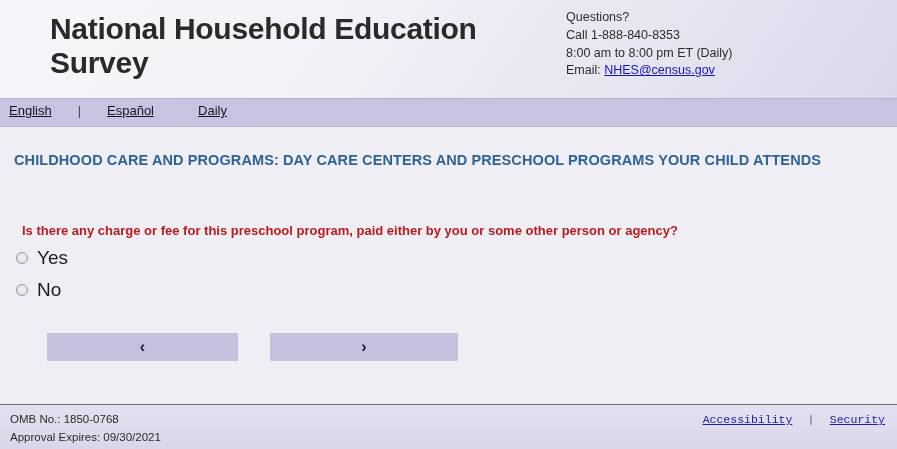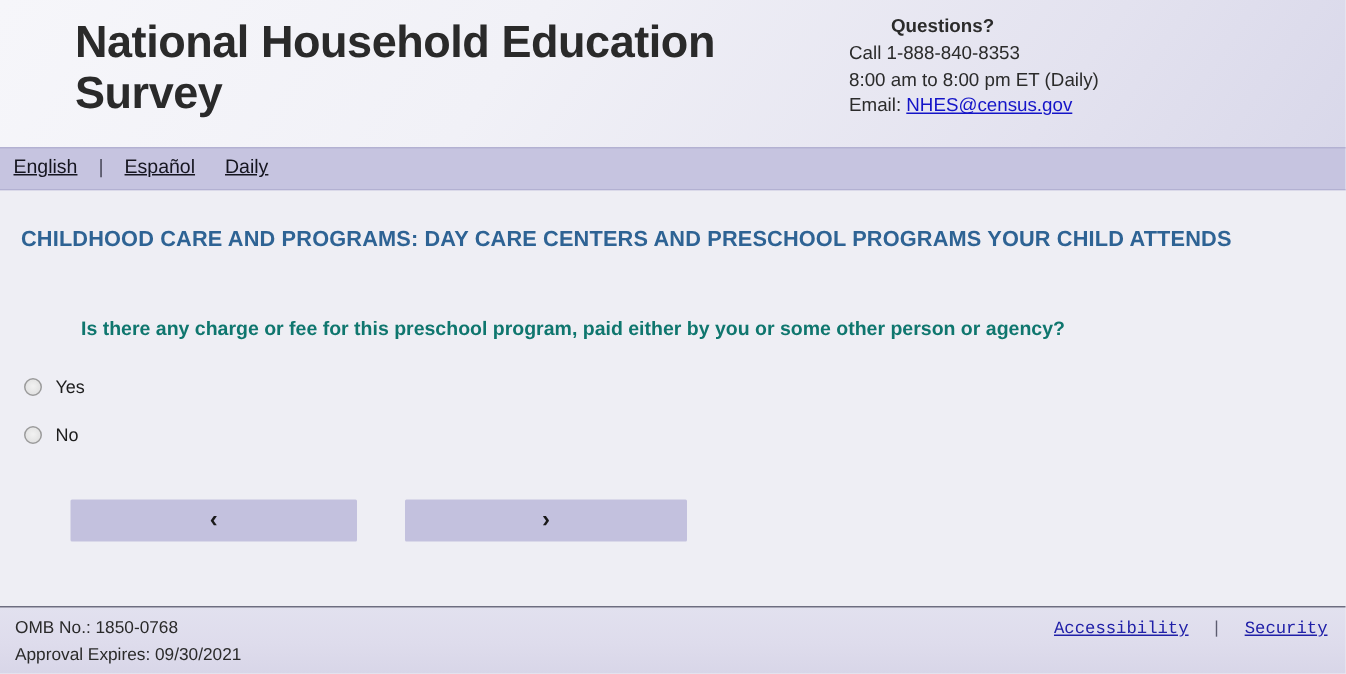--- a/index.html
+++ b/index.html
@@ -44,22 +44,21 @@
   }
   .contact {
     position: absolute;
     left: 566px;
     top: 9px;
     font-size: 12.5px;
     line-height: 1.42;
     color: #2b2b2b;
   }
   .contact .q {
-    font-weight: bold;
-    margin-left: 28px;
+    font-weight: normal;
   }
   .contact a {
     color: #1414c8;
     text-decoration: underline;
   }
 
   
   .navbar {
     position: relative;
     height: 27px;
@@ -67,21 +66,21 @@
     border-top: 1px solid #b3b1d2;
     border-bottom: 1px solid #b3b1d2;
     flex: 0 0 auto;
   }
   .nav-left {
     position: absolute;
     left: 9px;
     top: 4px;
     display: flex;
     align-items: center;
-    gap: 0;
+    gap: 12px;
   }
   .nav-left a {
     color: #15151f;
     text-decoration: underline;
     font-size: 13px;
   }
   .nav-sep {
     color: #4a4a5a;
     margin: 0 14px;
     font-size: 13px;
@@ -115,25 +114,24 @@
     font-size: 14.5px;
     font-weight: bold;
     line-height: 1.5;
     color: #2e6394;
     text-transform: uppercase;
     letter-spacing: 0.1px;
   }
   .question {
     position: absolute;
     left: 22px;
-    top: 84px;
-    font-size: 13px;
-    font-weight: bold;
-    color: #0f766e;
-    margin-left: 32px;
+    top: 96px;
+    font-size: 13px;
+    font-weight: bold;
+    color: #b91c1c;
   }
   .options {
     position: absolute;
     left: 16px;
     top: 120px;
   }
   .option-row {
     display: flex;
     align-items: center;
     height: 22px;
@@ -144,21 +142,21 @@
     height: 12px;
     border-radius: 50%;
     border: 1px solid #9b9b9b;
     background: radial-gradient(circle at 50% 45%, #f2f2f2 0%, #dcdcdc 100%);
     box-sizing: border-box;
     display: inline-block;
     flex: 0 0 auto;
   }
   .option-label {
     margin-left: 9px;
-    font-size: 12px;
+    font-size: 19px;
     color: #1d1d1d;
   }
 
   
   .btn-row {
     position: absolute;
     left: 0;
     top: 206px;
     width: 897px;
     height: 30px;

